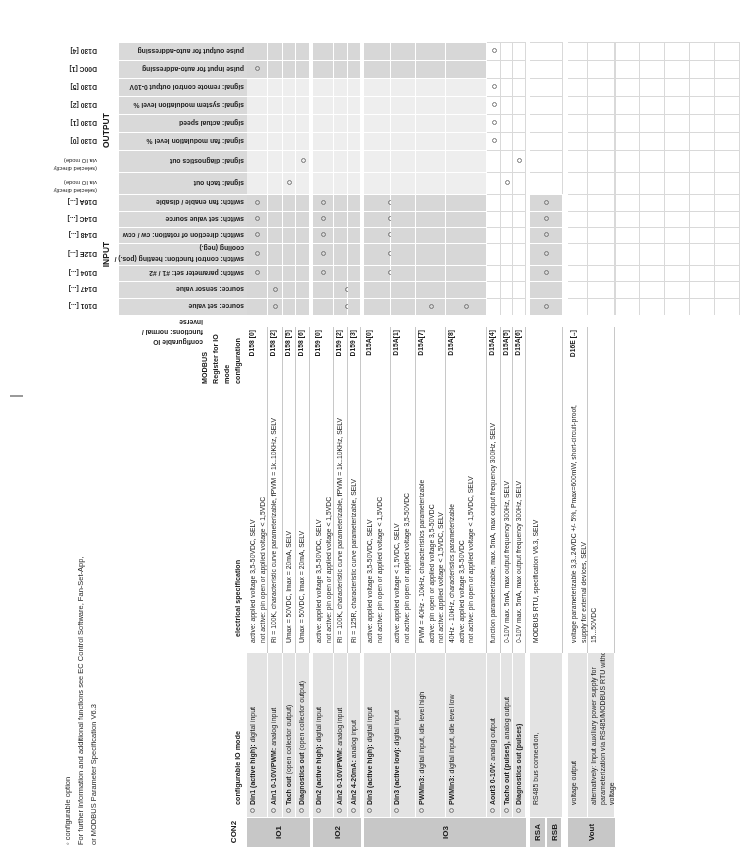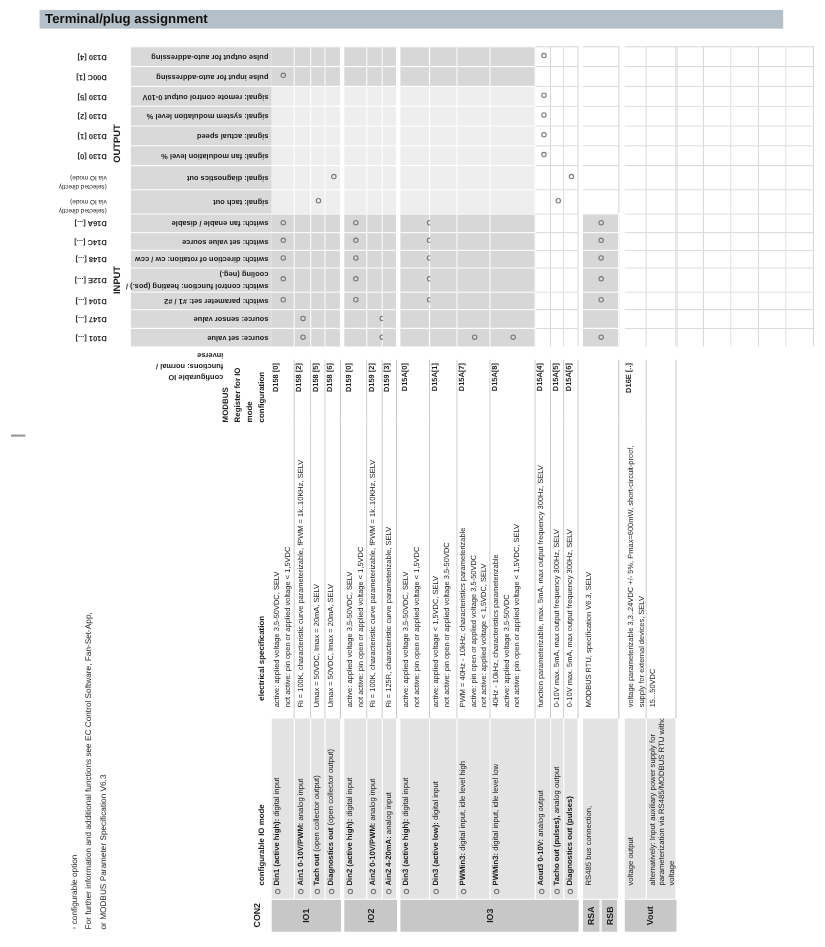--- a/index.html
+++ b/index.html
@@ -13,21 +13,20 @@
        transform:translateY(805px) rotate(-90deg);}
   .cell{position:absolute;box-sizing:border-box;}
   .vinner{position:absolute;transform-origin:0 0;white-space:nowrap;color:#1c1c1c;}
   .mark{position:absolute;width:3px;height:3px;border:1px solid #787878;border-radius:50%;background:transparent;}
   #footnote{left:2px;top:22px;width:330px;font-size:7.5px;line-height:13px;color:#2a2a2a;}
 </style>
 </head>
 <body>
 
 <div id="canvas">
-  <div id="titlebar" class="abs">Terminal/plug assignment</div>
   <div id="foldmark" class="abs"></div>
 
   <div id="rot" class="abs">
     <div id="footnote" class="abs">
       <div>
         <span>◦</span>
         <span>configurable option</span>
       </div>
       <div>For further information and additional functions see EC Control Software, Fan-Set-App,</div>
       <div>or MODBUS Parameter Specification V6.3</div>

